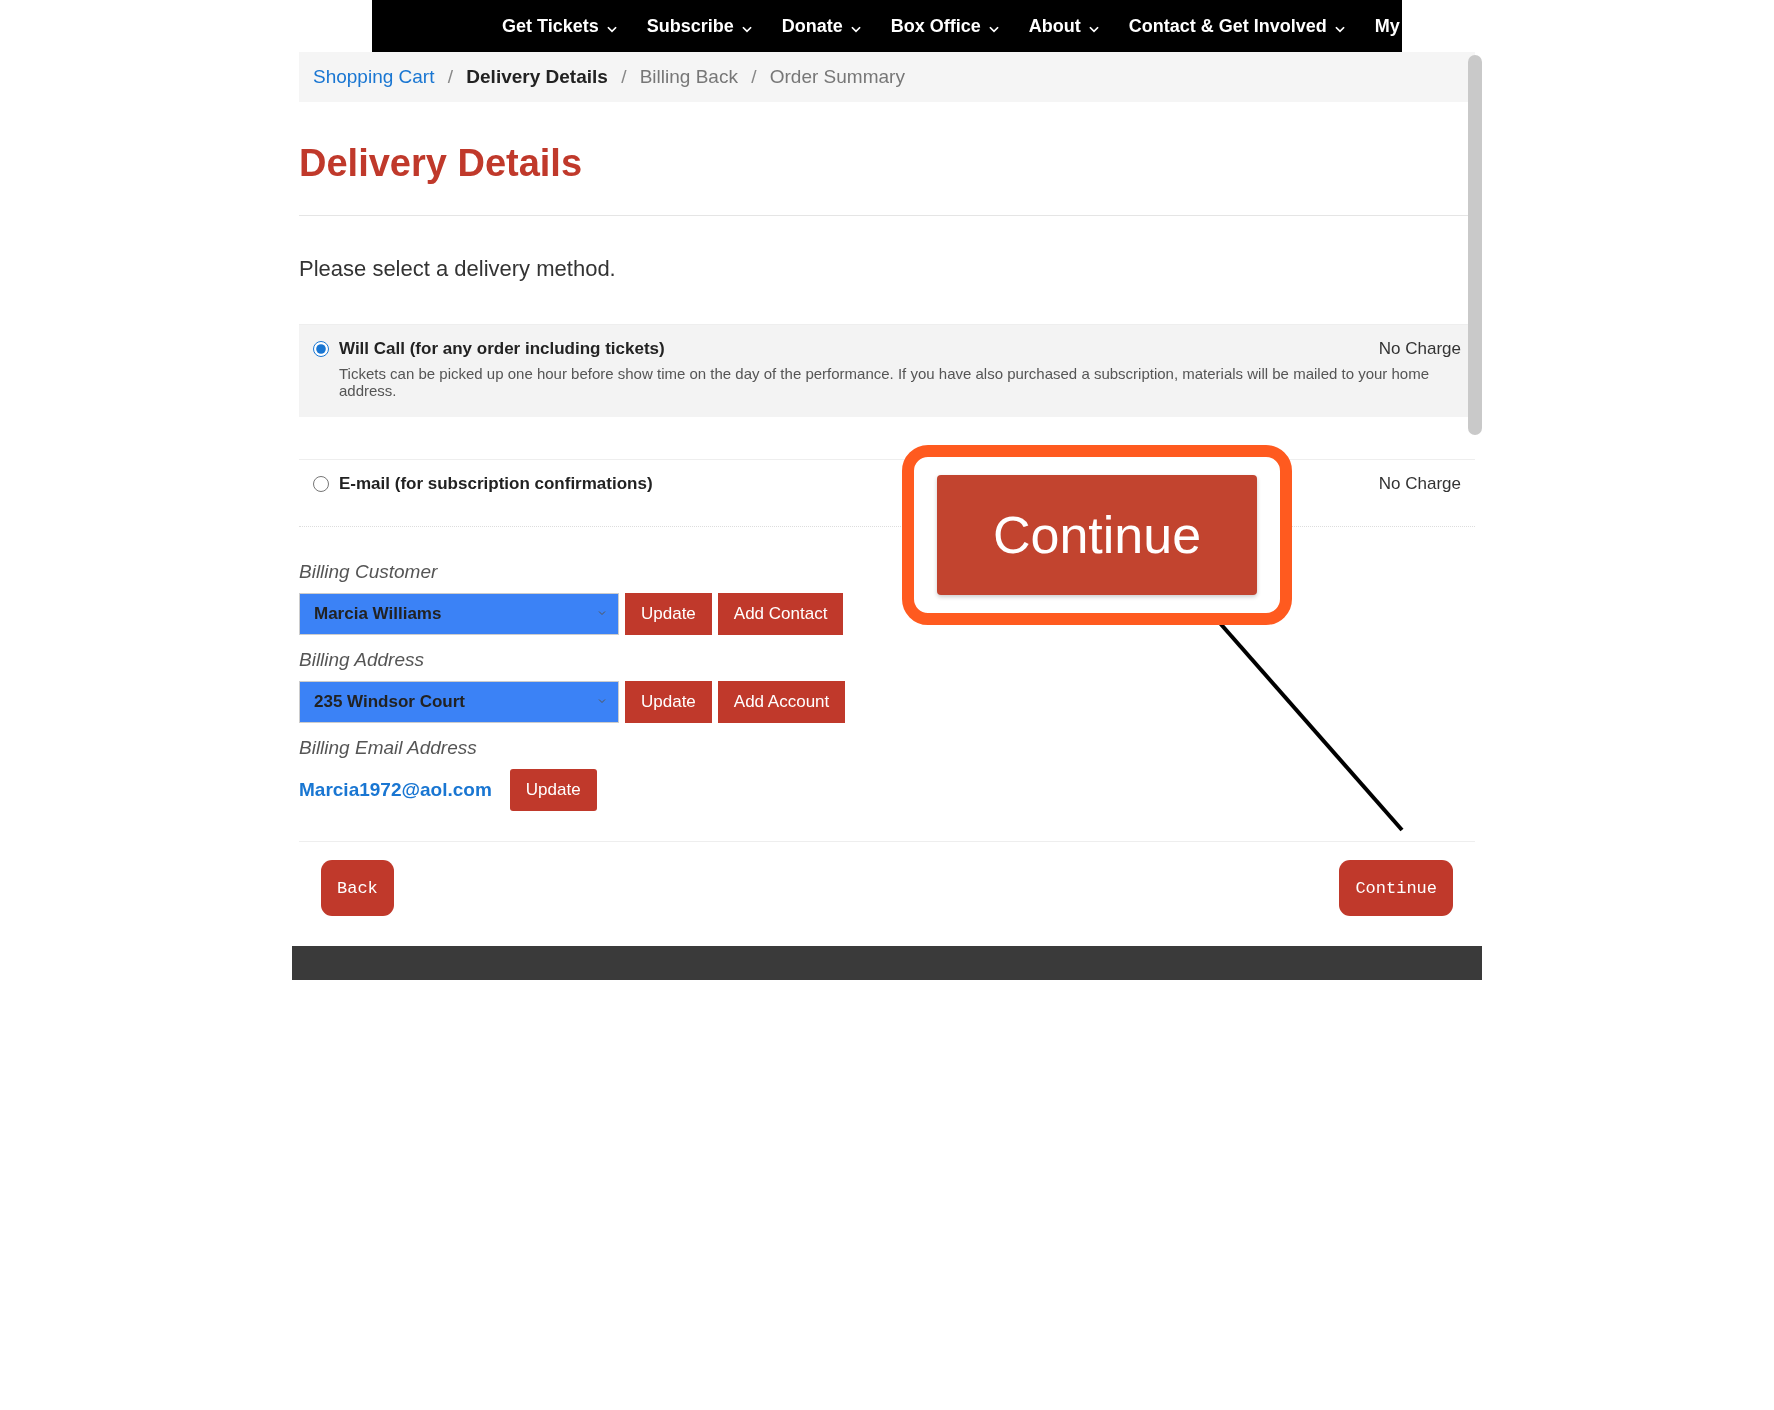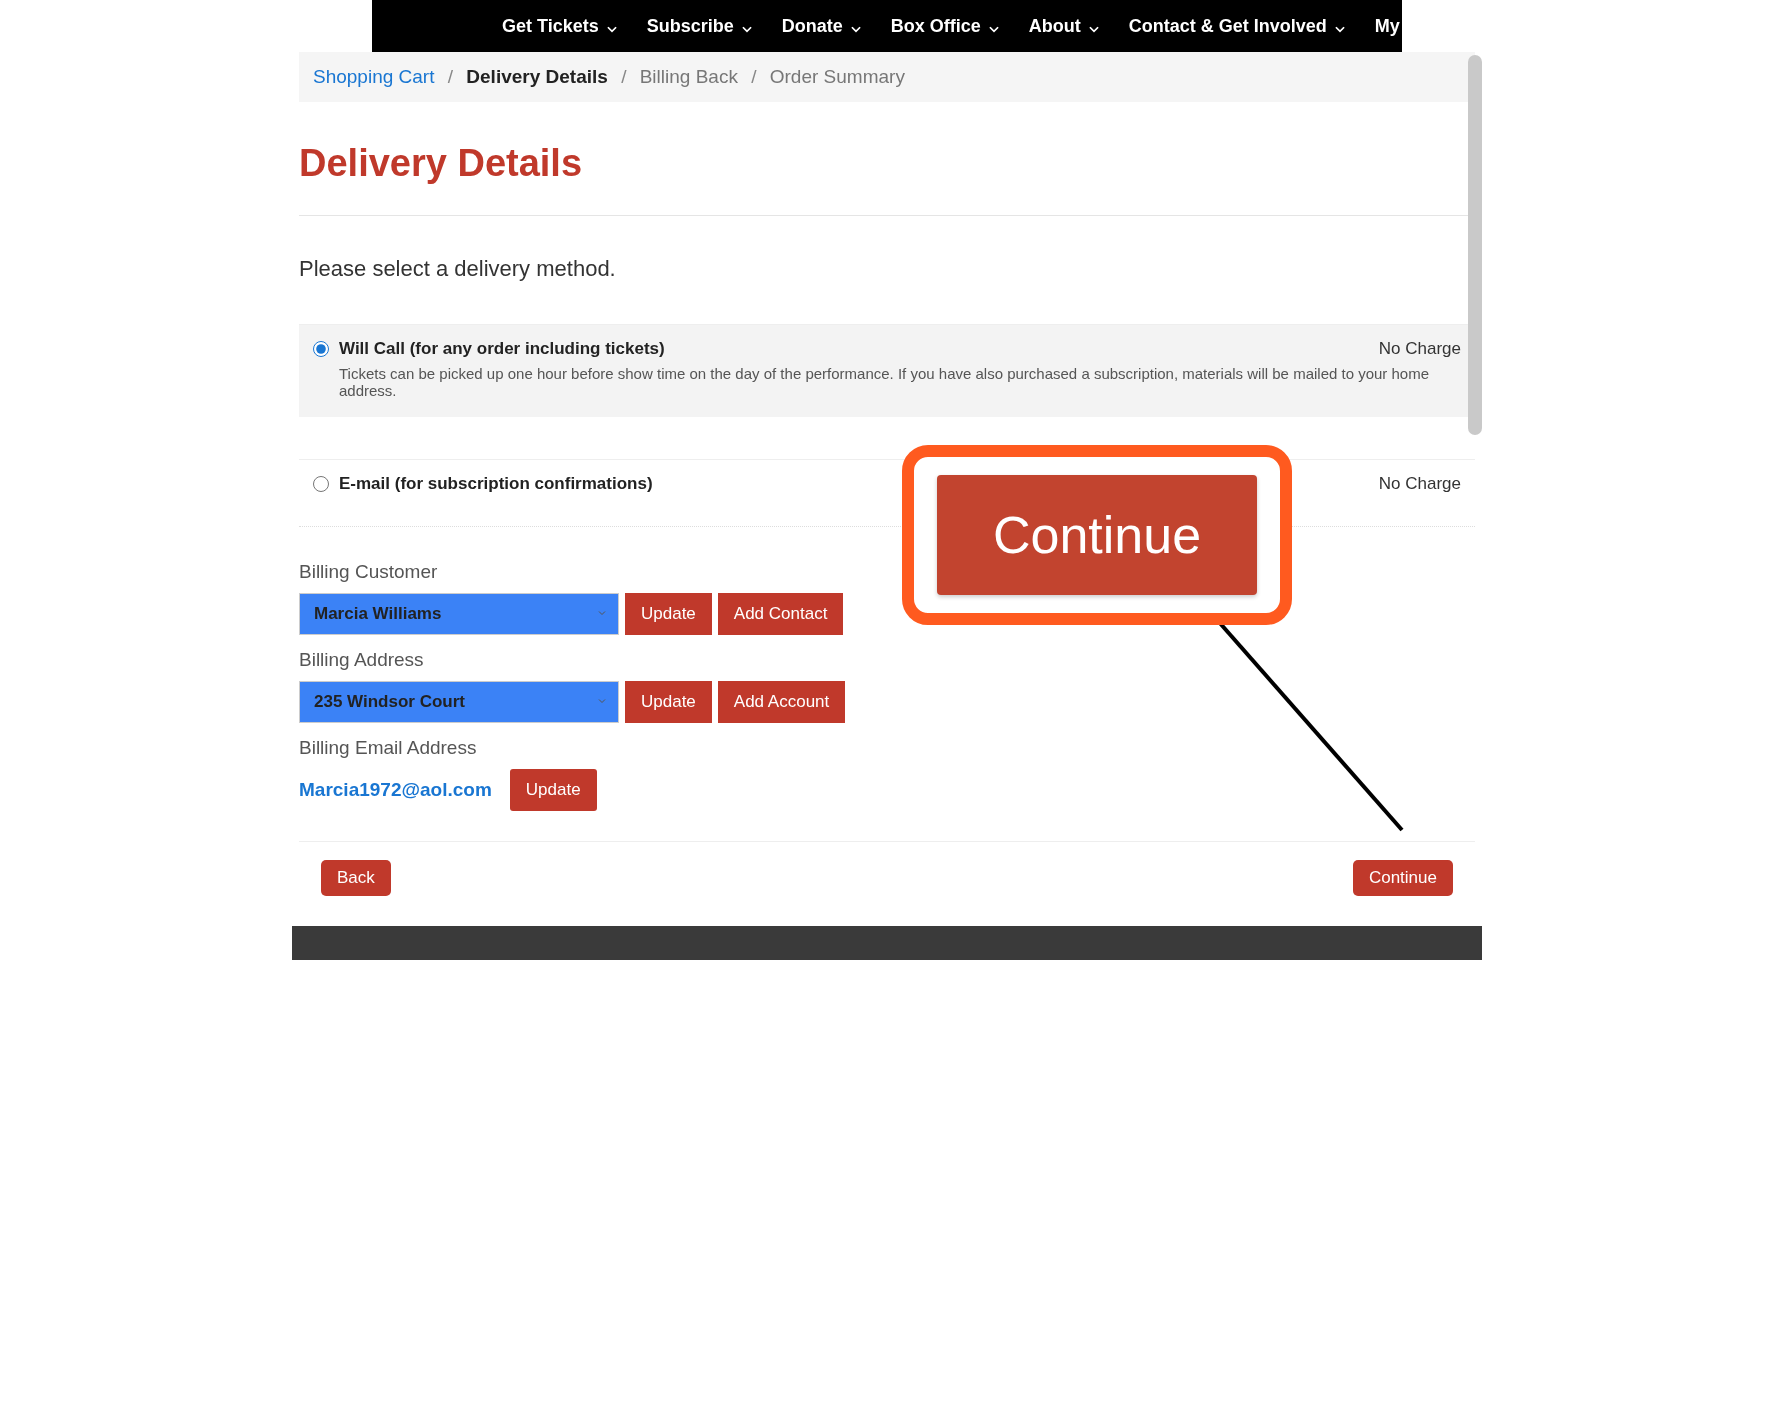--- a/index.html
+++ b/index.html
@@ -83,21 +83,21 @@
     border-top: 1px dotted #ddd;
     margin-top: 14px;
     padding-top: 20px;
     display: flex;
     flex-wrap: wrap;
   }
   .billing-col {
     width: 560px;
     padding: 0 10px 0 0;
   }
-  .field-label { font-size: 19px; color: #555; margin: 14px 0 10px 0; }
+  .field-label { font-size: 19px; color: #555; margin: 14px 0 10px 0; font-style: italic; }
   .field-row { display: flex; align-items: stretch; gap: 6px; }
   .select {
     flex: 0 0 320px;
     height: 42px;
     border: 1px solid #ccc;
     display: flex; align-items: center; justify-content: space-between;
     padding: 0 10px 0 14px;
     font-size: 17px; font-weight: 700; color: #222;
     cursor: pointer;
     background: #3b82f6;
@@ -111,21 +111,21 @@
     height: 42px;
     font-size: 17px;
     font-weight: 500;
     cursor: pointer;
     display: inline-flex; align-items: center; justify-content: center;
   }
   .email-row { display: flex; align-items: center; gap: 18px; margin-top: 6px; }
   .email-link { color: #1976d2; font-weight: 700; font-size: 19px; cursor: pointer; }
   .footer-hr { border-top: 1px solid #eee; margin: 30px 0 18px 0; }
   .footer-row { display: flex; justify-content: space-between; padding: 0 22px 30px 22px; }
-  .footer-row .btn { height: 36px; border-radius: 5px; }
+  .footer-row .btn { height: 56px; border-radius: 11px; font-family: Liberation Mono, monospace; }
   .darkbar {
     background: #3a3a3a;
     height: 34px;
     width: 1190px;
     margin: 0 auto;
   }
   
   .callout {
     position: absolute;
     left: 620px;

